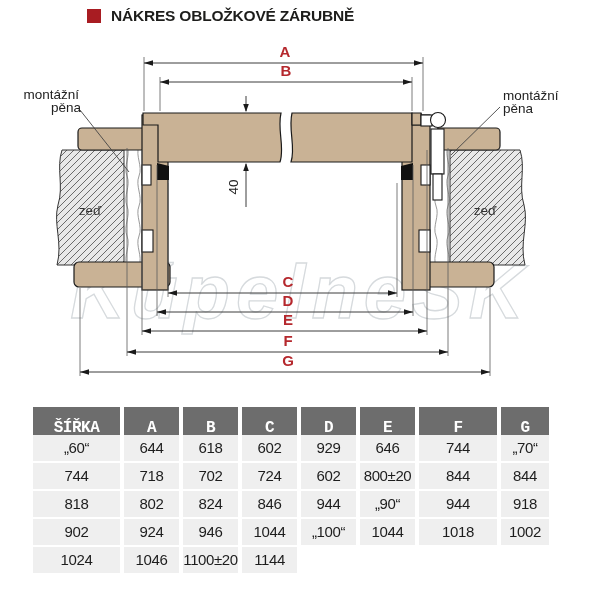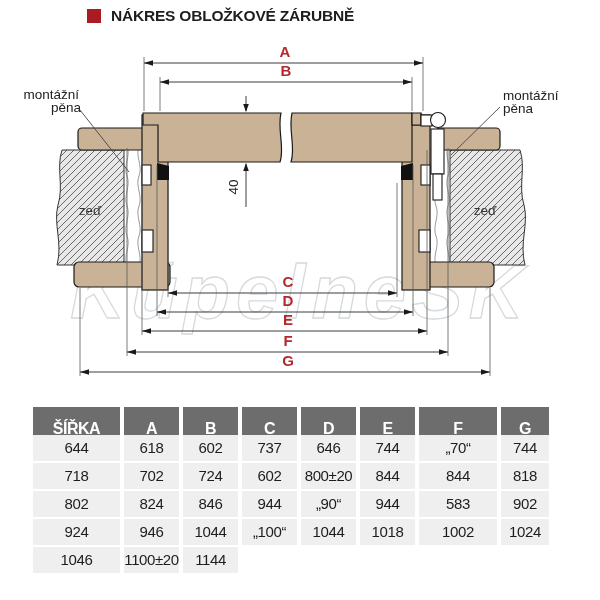--- a/index.html
+++ b/index.html
@@ -25,21 +25,21 @@
   .white{fill:#fff;stroke:#1a1a1a;stroke-width:1.1;}
   .seal{fill:#111;}
   .wm{font:italic 700 76px "Liberation Sans",sans-serif;fill:none;stroke:#d6dadd;
       stroke-width:1.3;letter-spacing:6px;text-anchor:middle;}
 
   
   .size-table{position:absolute;left:33px;top:407px;display:grid;
     grid-template-columns:87px 55px 55px 55px 55px 55px 78px 48px;
     grid-auto-rows:26px;column-gap:4px;row-gap:2px;}
   .hcell{background:#6d6d6d;color:#fff;font-weight:700;font-size:16px;letter-spacing:-0.5px;
-    height:43px;line-height:43px;text-align:center;}
+    height:43px;line-height:43px;text-align:center;font-family:Liberation Mono, monospace;}
   .bcell{background:#efefef;color:#1d1d1d;font-size:15px;letter-spacing:-0.4px;
     line-height:26px;text-align:center;}
 </style>
 </head>
 <body>
 
 <div id="page">
 
   <div class="title-row">
     <div class="title-bullet"></div>
@@ -194,24 +194,25 @@
   <div class="size-table">
     <div class="hcell">ŠÍŘKA</div>
     <div class="hcell">A</div>
     <div class="hcell">B</div>
     <div class="hcell">C</div>
     <div class="hcell">D</div>
     <div class="hcell">E</div>
     <div class="hcell">F</div>
     <div class="hcell">G</div>
 
+    <div class="bcell">„60“</div>
     <div class="bcell">644</div>
     <div class="bcell">618</div>
     <div class="bcell">602</div>
-    <div class="bcell">737</div>
+    <div class="bcell">929</div>
     <div class="bcell">646</div>
     <div class="bcell">744</div>
 
     <div class="bcell">„70“</div>
     <div class="bcell">744</div>
     <div class="bcell">718</div>
     <div class="bcell">702</div>
     <div class="bcell">724</div>
     <div class="bcell">602</div>
     <div class="bcell">800±20</div>
@@ -219,21 +220,21 @@
 
     <div class="bcell">844</div>
     <div class="bcell">818</div>
     <div class="bcell">802</div>
     <div class="bcell">824</div>
     <div class="bcell">846</div>
     <div class="bcell">944</div>
 
     <div class="bcell">„90“</div>
     <div class="bcell">944</div>
-    <div class="bcell">583</div>
+    <div class="bcell">918</div>
     <div class="bcell">902</div>
     <div class="bcell">924</div>
     <div class="bcell">946</div>
     <div class="bcell">1044</div>
 
     <div class="bcell">„100“</div>
     <div class="bcell">1044</div>
     <div class="bcell">1018</div>
     <div class="bcell">1002</div>
     <div class="bcell">1024</div>

